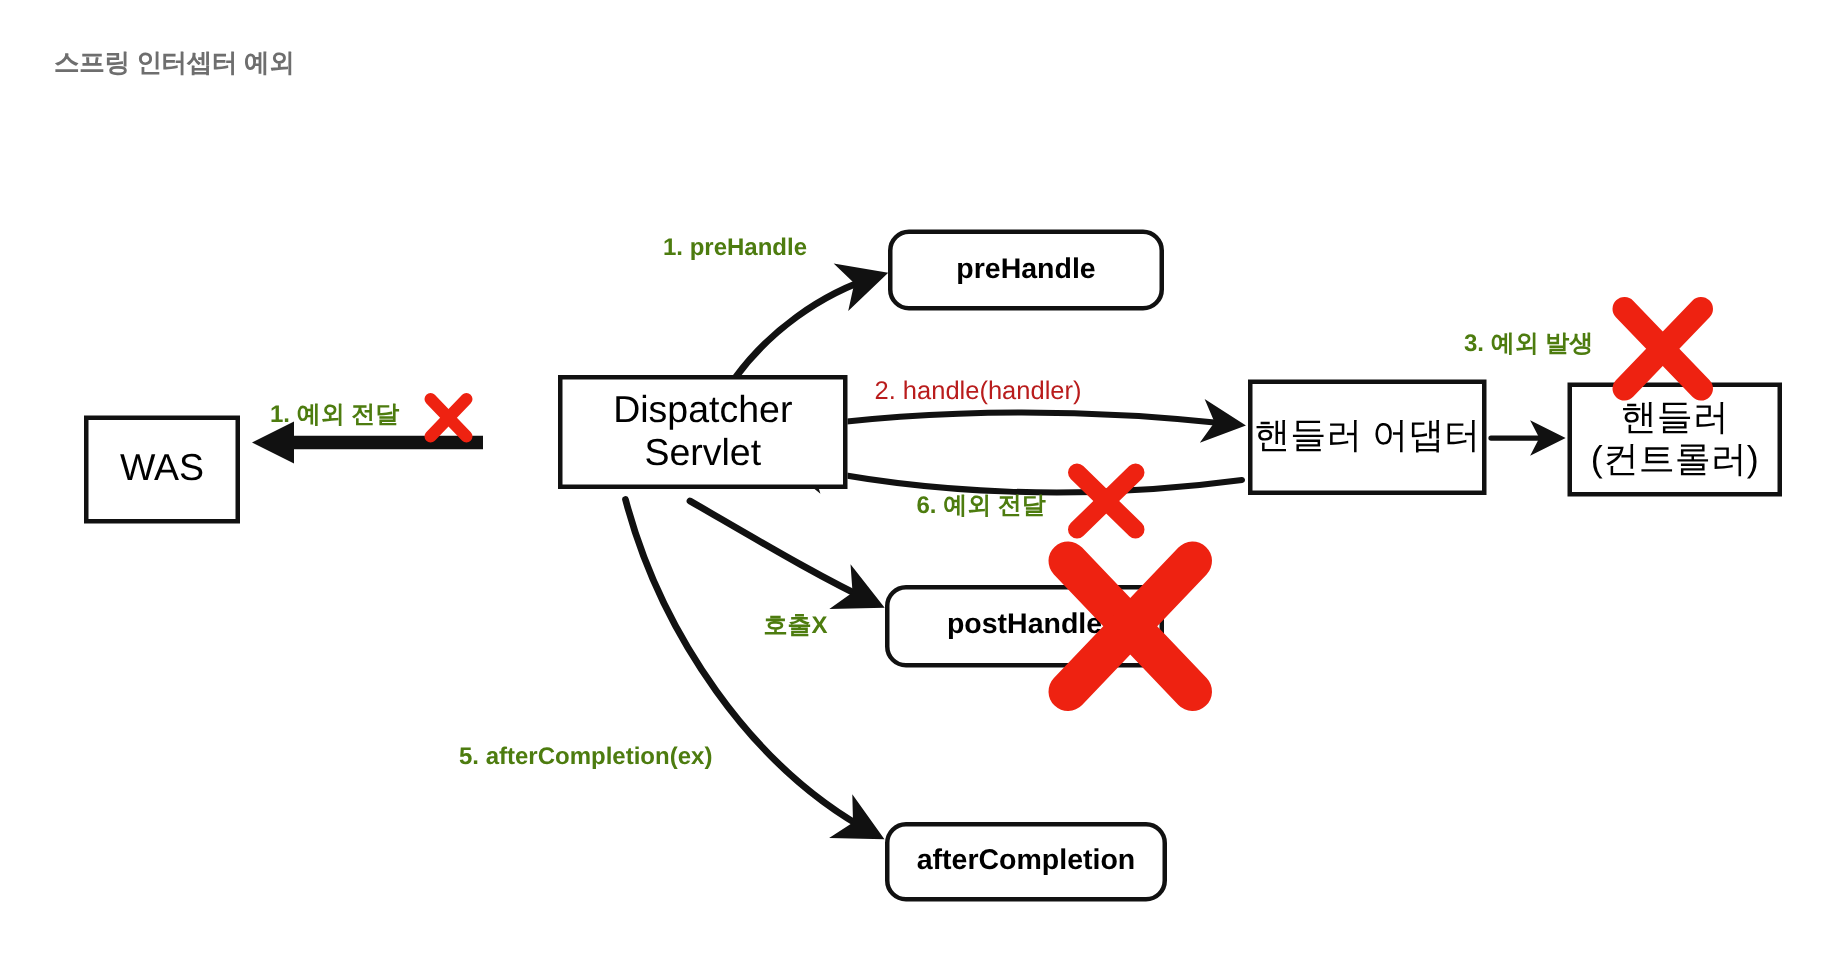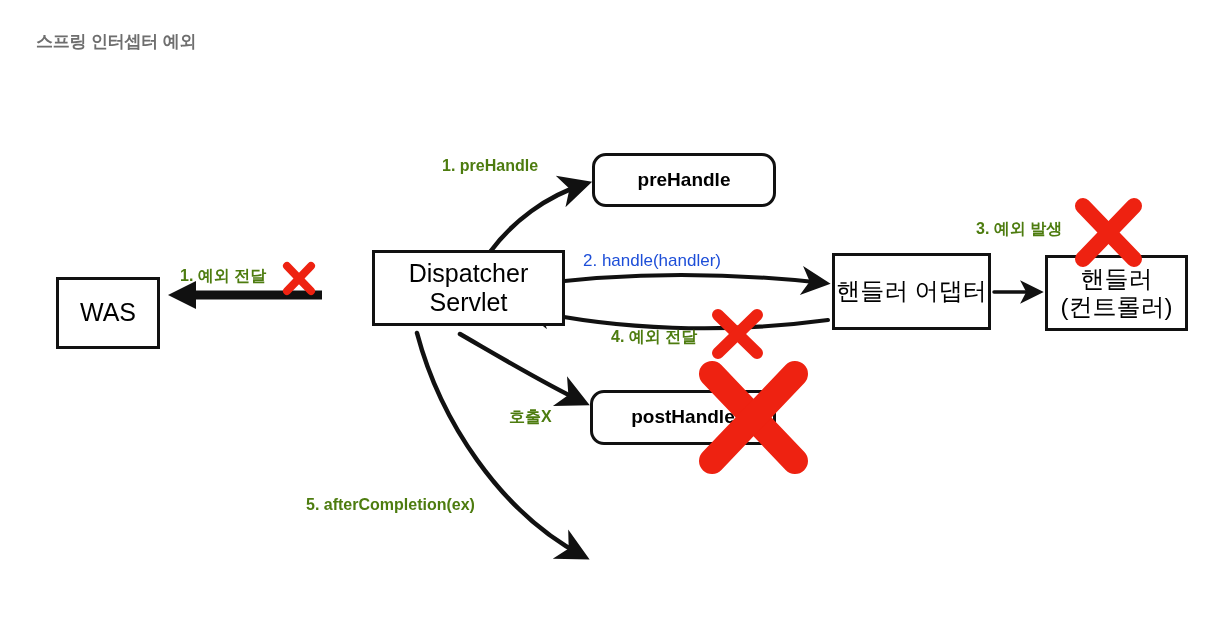--- a/index.html
+++ b/index.html
@@ -65,21 +65,21 @@
     white-space: nowrap;
     z-index: 4;
   }
   .alabel.bold {
     font-weight: bold;
     font-size: 16px;
   }
   .alabel.plain {
     font-weight: 400;
     font-size: 17px;
-    color: #1d4ed8;
+    color: #b91c1c;
   }
   
   svg.layer {
     position: absolute;
     left: 0;
     top: 0;
     width: 1227px;
     height: 637px;
     overflow: visible;
   }
@@ -131,34 +131,37 @@
   </div>
 
   <div class="node round mono" style="left:592px; top:153px; width:184px; height:54px;">
     <span class="label">preHandle</span>
   </div>
 
   <div class="node round mono" style="left:590px; top:390px; width:186px; height:55px;">
     <span class="label">postHandle</span>
   </div>
 
+  <div class="node round mono" style="left:590px; top:548px; width:188px; height:53px;">
+    <span class="label">afterCompletion</span>
+  </div>
 
   <div class="node rect ko" style="left:832px; top:253px; width:159px; height:77px;">
     <span class="label">핸들러 어댑터</span>
   </div>
 
   <div class="node rect ko" style="left:1045px; top:255px; width:143px; height:76px;">
     <span class="label">핸들러
 (컨트롤러)</span>
   </div>
 
   <div class="alabel bold" style="left:442px; top:157px;">1. preHandle</div>
   <div class="alabel plain" style="left:583px; top:251px;">2. handle(handler)</div>
   <div class="alabel bold" style="left:976px; top:219px;">3. 예외 발생</div>
-  <div class="alabel bold" style="left:611px; top:327px;">4. 예외 전달</div>
+  <div class="alabel bold" style="left:611px; top:327px;">6. 예외 전달</div>
   <div class="alabel bold" style="left:306px; top:496px;">5. afterCompletion(ex)</div>
   <div class="alabel bold" style="left:180px; top:266px;">1. 예외 전달</div>
   <div class="alabel bold" style="left:509px; top:407px;">호출X</div>
 
   <svg id="marks" class="layer" viewBox="0 0 1227 637" xmlns="http://www.w3.org/2000/svg">
 
     <g stroke="#ee2211" stroke-width="8" stroke-linecap="round" fill="none">
       <path d="M 287,266 L 311,291"></path>
       <path d="M 311,266 L 287,291"></path>
     </g>

